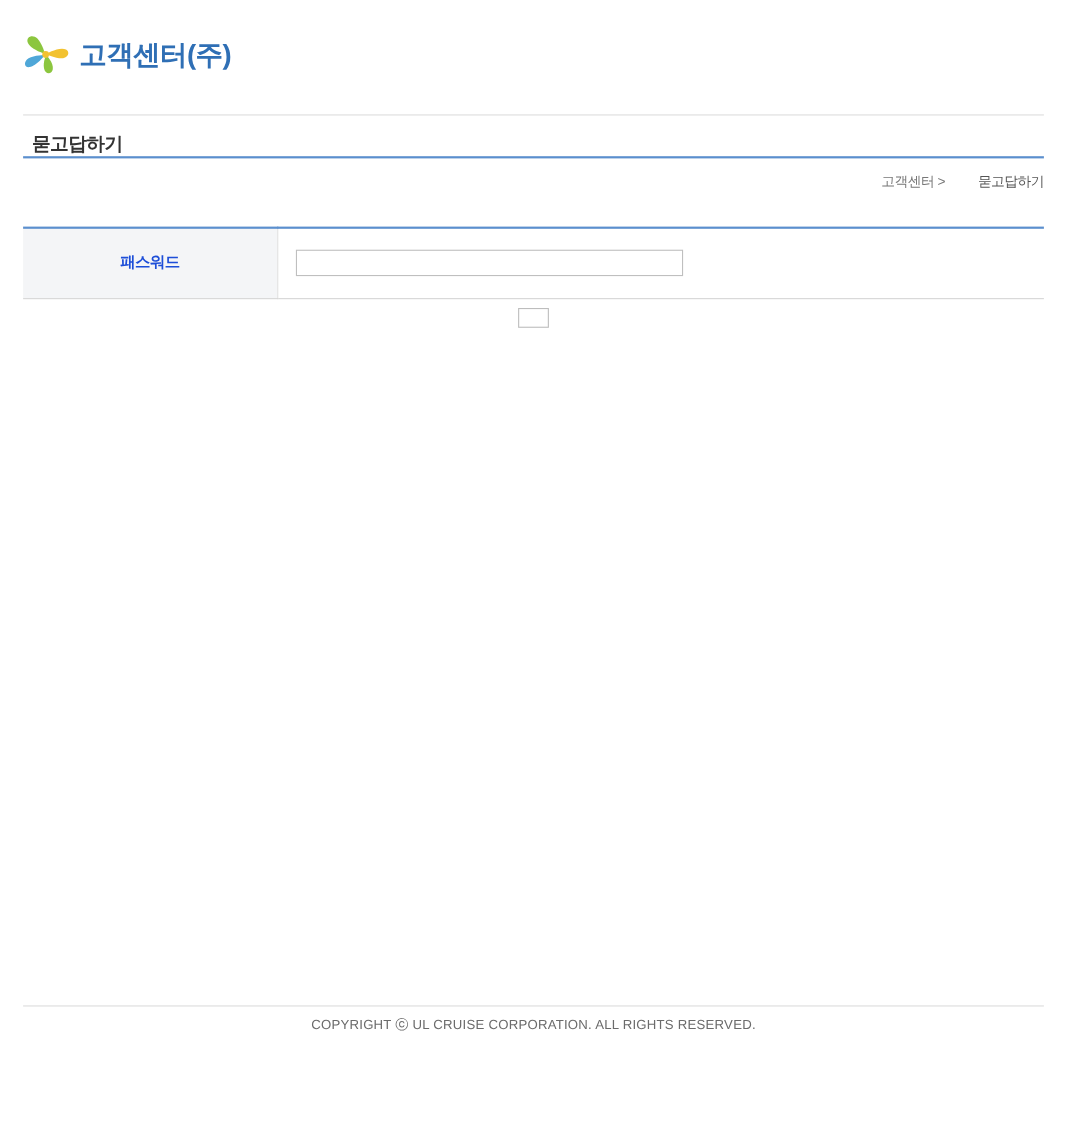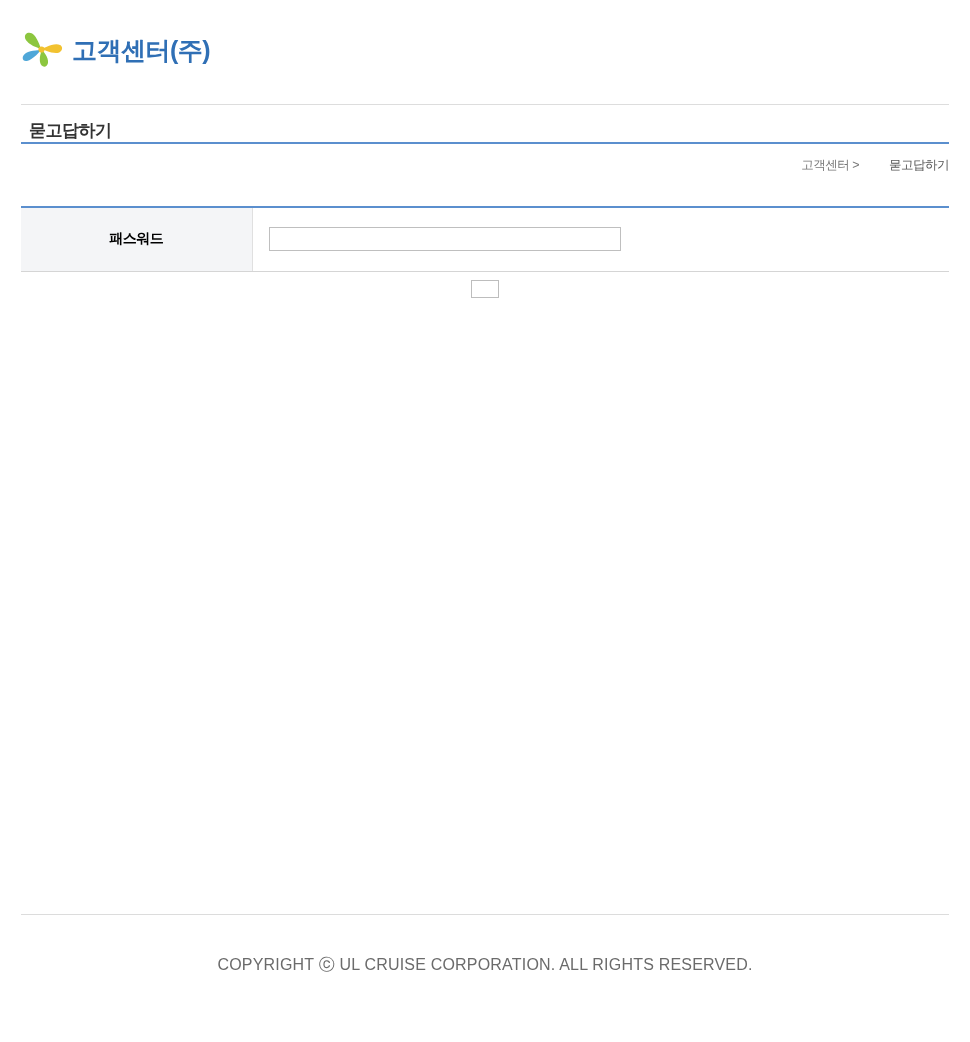--- a/index.html
+++ b/index.html
@@ -100,21 +100,21 @@
     border-collapse: collapse;
     table-layout: fixed;
   }
   .form-table th {
     width: 231px;
     background: #f4f5f7;
     border-right: 1px solid #e0e0e0;
     border-bottom: 1px solid #d5d5d5;
     font-size: 14px;
     font-weight: bold;
-    color: #000000;
+    color: #1d4ed8;
     letter-spacing: -0.5px;
     text-align: center;
     height: 64px;
     box-sizing: border-box;
   }
   .form-table td {
     border-bottom: 1px solid #d5d5d5;
     padding: 0 0 0 16px;
     height: 64px;
     box-sizing: border-box;
@@ -153,22 +153,22 @@
   
   .footer {
     position: absolute;
     left: 21px;
     top: 914px;
     width: 928px;
     border-top: 1px solid #dcdcdc;
     text-align: center;
   }
   .copyright {
-    margin-top: 40px;
-    font-size: 16px;
+    margin-top: 8px;
+    font-size: 12px;
     color: #6b6b6b;
     letter-spacing: 0.2px;
   }
 </style>
 </head>
 <body>
 
 <div class="header">
   <a class="logo-wrap" href="#">
     <span class="logo-mark">

